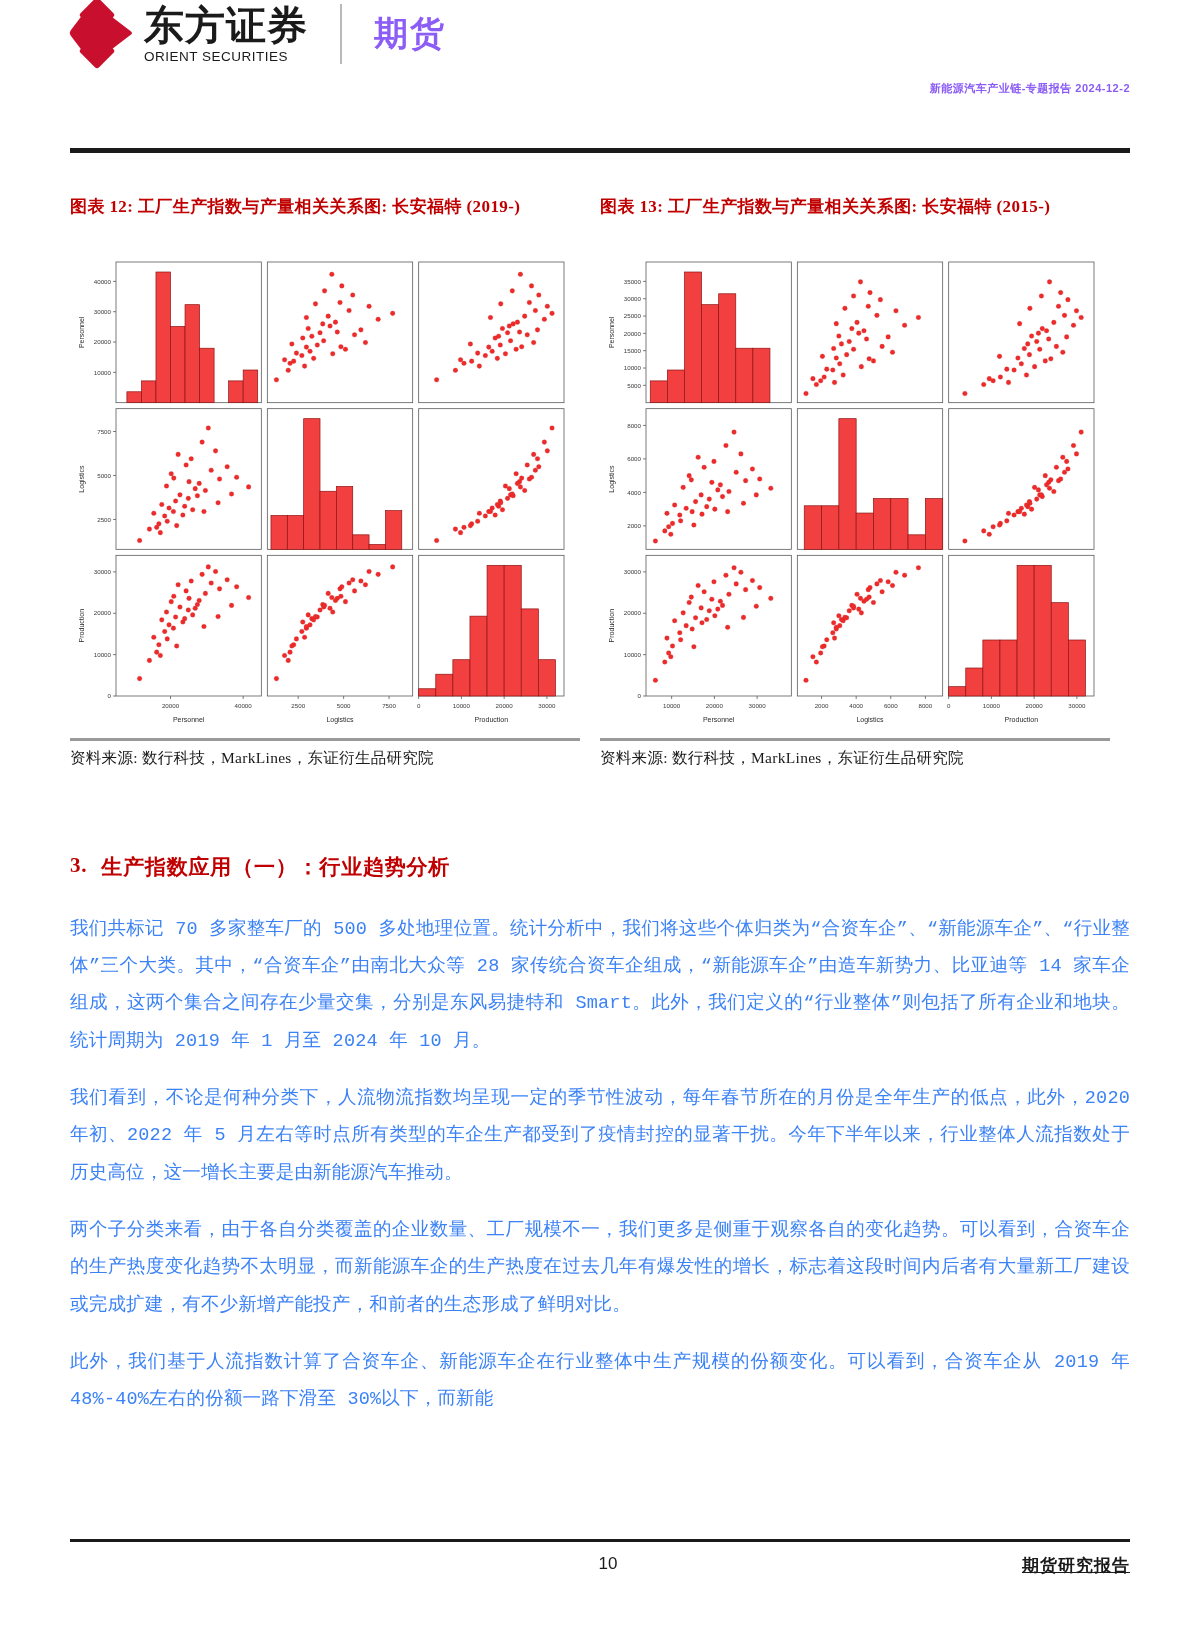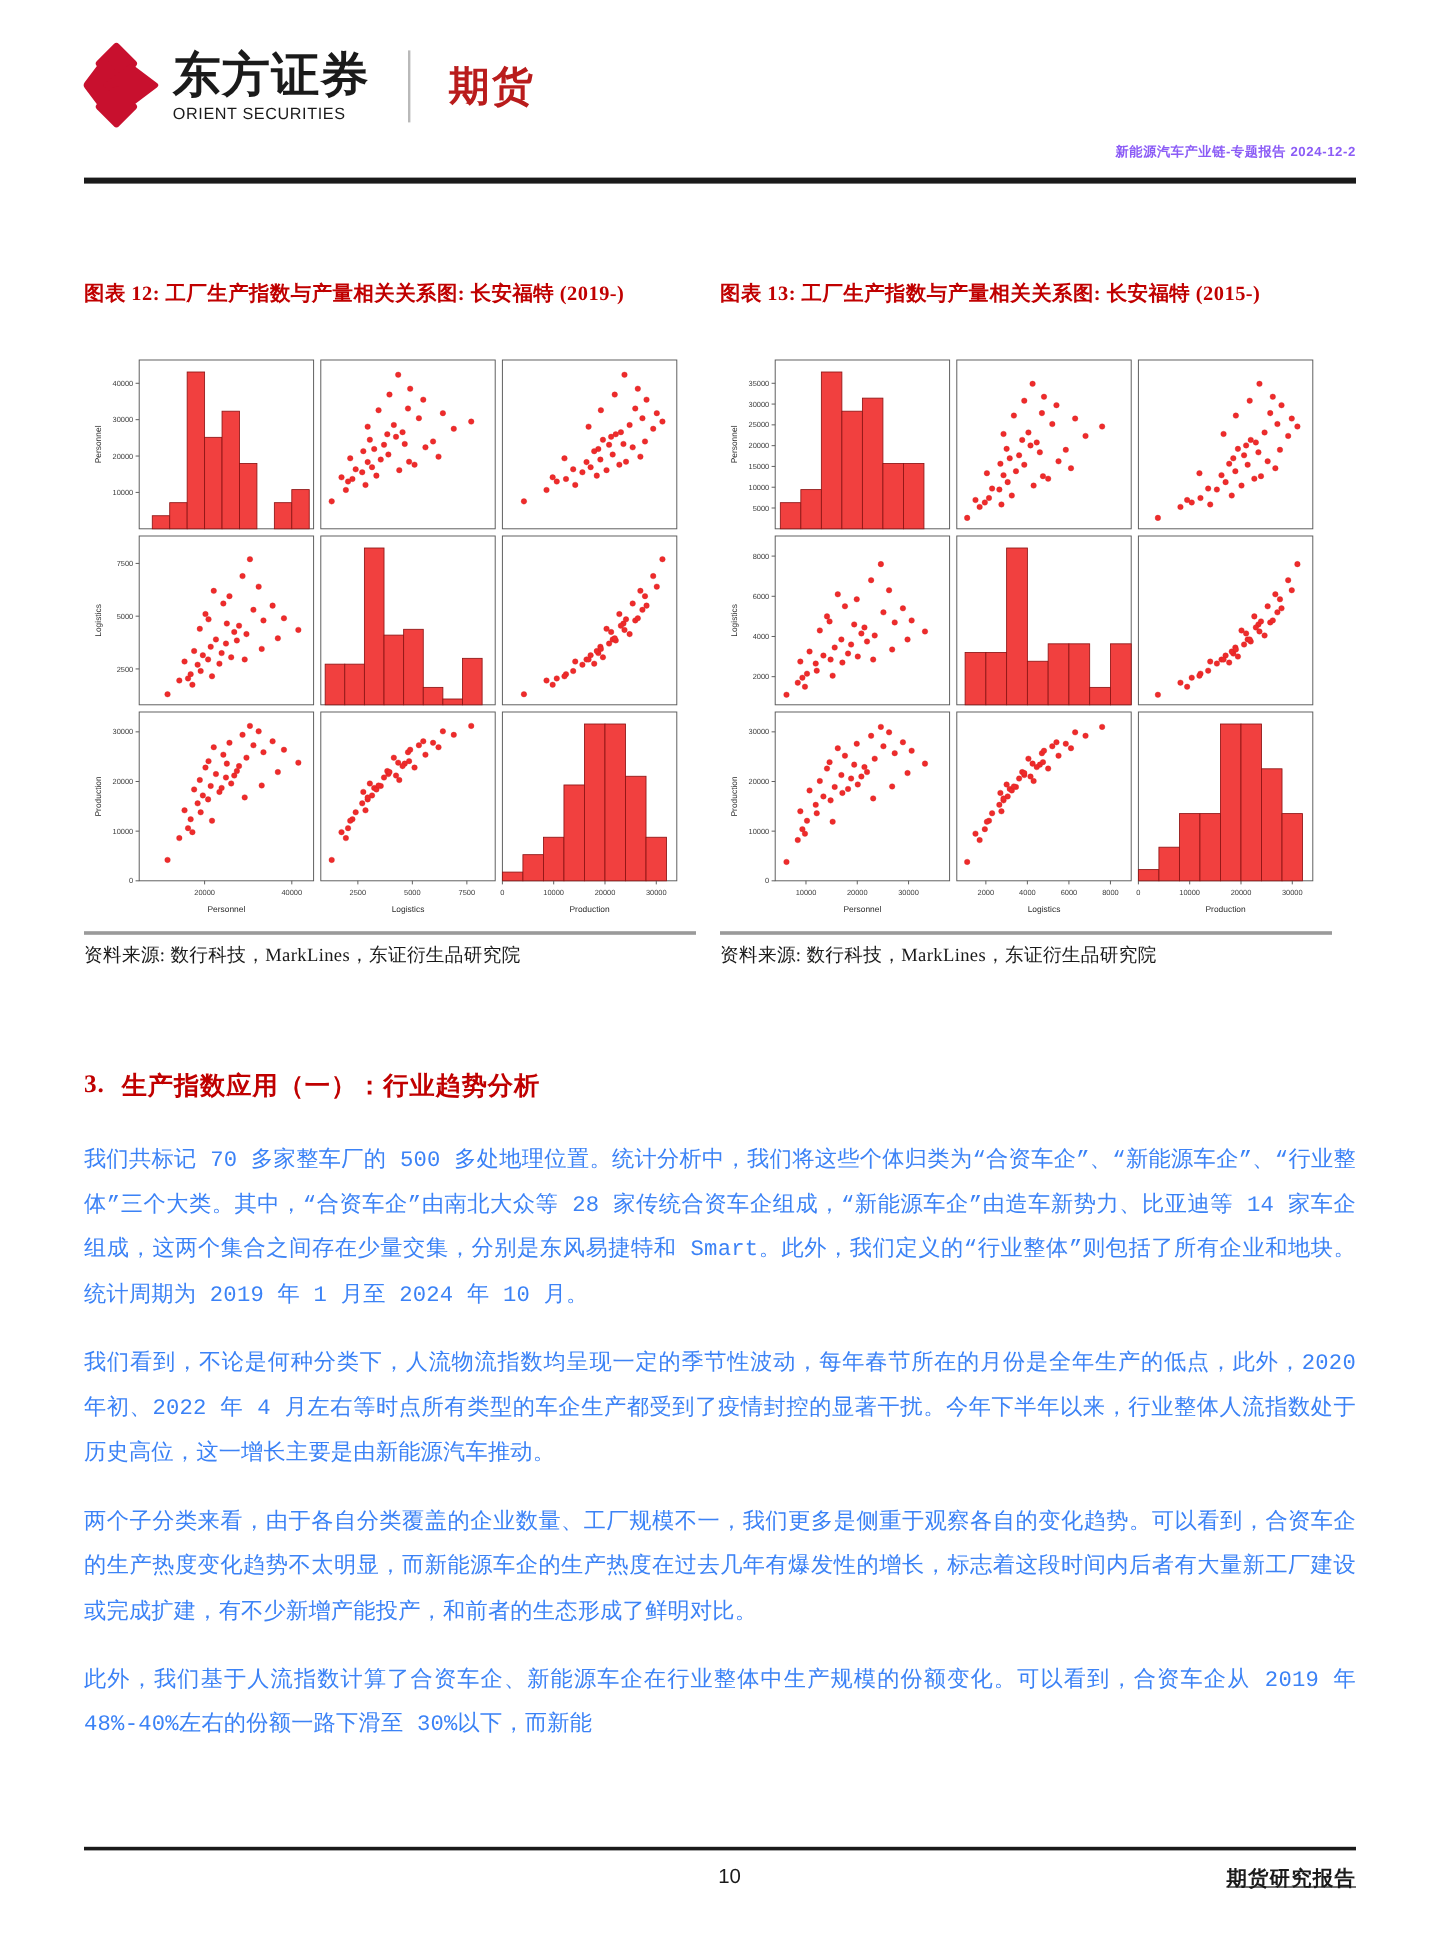--- a/index.html
+++ b/index.html
@@ -18,21 +18,20 @@
   .page {
     width: 1200px;
     height: 1630px;
     position: relative;
     box-sizing: border-box;
     padding: 0 70px;
   }
 
   
   .header {
-    padding-top: 38px;
     position: relative;
     height: 112px;
   }
   .brand {
     display: flex;
     align-items: center;
     gap: 16px;
   }
   .logo-mark {
     width: 58px;
@@ -92,21 +91,21 @@
   .logo-sep {
     width: 2px;
     height: 60px;
     background: #b9b9b9;
     margin: 0 16px;
   }
   .logo-sub {
     font-family: "Liberation Sans", sans-serif;
     font-size: 34px;
     font-weight: bold;
-    color: #b91c1c;
+    color: #8b5cf6;
     letter-spacing: 2px;
   }
   .header-right {
     position: absolute;
     right: 0;
     bottom: 16px;
     font-family: "Liberation Sans", sans-serif;
     font-size: 11px;
     font-weight: bold;
     color: #8b5cf6;
@@ -974,21 +973,21 @@
 
   </div>
 
   <div class="section-head">
     <span>3.</span>
     <span>生产指数应用（一）：行业趋势分析</span>
   </div>
 
   <div class="body-text">
     <p class="para">我们共标记 70 多家整车厂的 500 多处地理位置。统计分析中，我们将这些个体归类为“合资车企”、“新能源车企”、“行业整体”三个大类。其中，“合资车企”由南北大众等 28 家传统合资车企组成，“新能源车企”由造车新势力、比亚迪等 14 家车企组成，这两个集合之间存在少量交集，分别是东风易捷特和 Smart。此外，我们定义的“行业整体”则包括了所有企业和地块。统计周期为 2019 年 1 月至 2024 年 10 月。</p>
-    <p class="para">我们看到，不论是何种分类下，人流物流指数均呈现一定的季节性波动，每年春节所在的月份是全年生产的低点，此外，2020 年初、2022 年 4 月左右等时点所有类型的车企生产都受到了疫情封控的显著干扰。今年下半年以来，行业整体人流指数处于历史高位，这一增长主要是由新能源汽车推动。</p>
+    <p class="para">我们看到，不论是何种分类下，人流物流指数均呈现一定的季节性波动，每年春节所在的月份是全年生产的低点，此外，2020 年初、2022 年 5 月左右等时点所有类型的车企生产都受到了疫情封控的显著干扰。今年下半年以来，行业整体人流指数处于历史高位，这一增长主要是由新能源汽车推动。</p>
     <p class="para">两个子分类来看，由于各自分类覆盖的企业数量、工厂规模不一，我们更多是侧重于观察各自的变化趋势。可以看到，合资车企的生产热度变化趋势不太明显，而新能源车企的生产热度在过去几年有爆发性的增长，标志着这段时间内后者有大量新工厂建设或完成扩建，有不少新增产能投产，和前者的生态形成了鲜明对比。</p>
     <p class="para">此外，我们基于人流指数计算了合资车企、新能源车企在行业整体中生产规模的份额变化。可以看到，合资车企从 2019 年 48%-40%左右的份额一路下滑至 30%以下，而新能</p>
   </div>
 
   <div class="footer-rule"></div>
   <div class="footer">
     <span class="page-num">10</span>
     <span class="footer-right">期货研究报告</span>
   </div>
 

